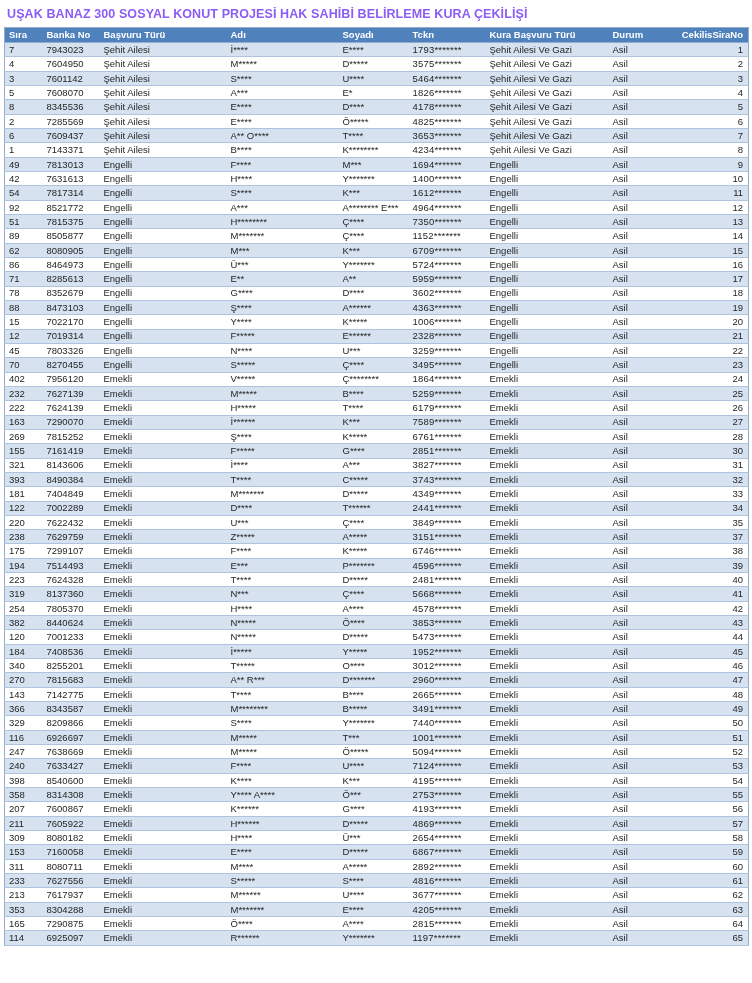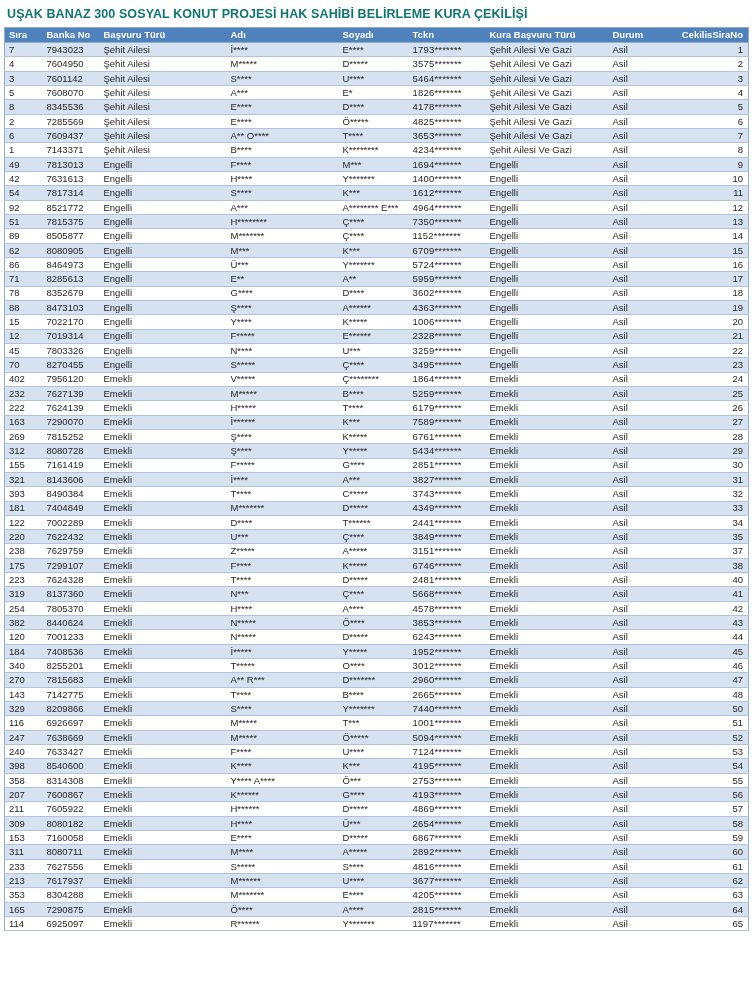--- a/index.html
+++ b/index.html
@@ -10,21 +10,21 @@
   }
   .page {
     width: 752px;
     height: 983px;
     background: #ffffff;
     overflow: hidden;
   }
   .page-title {
     font-size: 12.5px;
     font-weight: bold;
-    color: #0f766e;
+    color: #8b5cf6;
     padding: 7px 0 6px 7px;
     letter-spacing: 0.1px;
     white-space: nowrap;
   }
   table.results {
     border-collapse: collapse;
     table-layout: fixed;
     width: 744px;
     margin-left: 4px;
     font-size: 9.5px;
@@ -400,31 +400,20 @@
           <td>7815252</td>
           <td>Emekli</td>
           <td>Ş****</td>
           <td>K*****</td>
           <td>6761*******</td>
           <td>Emekli</td>
           <td>Asil</td>
           <td>28</td>
         </tr>
         <tr>
-          <td>312</td>
-          <td>8080728</td>
-          <td>Emekli</td>
-          <td>Ş****</td>
-          <td>Y*****</td>
-          <td>5434*******</td>
-          <td>Emekli</td>
-          <td>Asil</td>
-          <td>29</td>
-        </tr>
-        <tr>
           <td>155</td>
           <td>7161419</td>
           <td>Emekli</td>
           <td>F*****</td>
           <td>G****</td>
           <td>2851*******</td>
           <td>Emekli</td>
           <td>Asil</td>
           <td>30</td>
         </tr>
@@ -499,20 +488,31 @@
           <td>7299107</td>
           <td>Emekli</td>
           <td>F****</td>
           <td>K*****</td>
           <td>6746*******</td>
           <td>Emekli</td>
           <td>Asil</td>
           <td>38</td>
         </tr>
         <tr>
+          <td>194</td>
+          <td>7514493</td>
+          <td>Emekli</td>
+          <td>E***</td>
+          <td>P*******</td>
+          <td>4596*******</td>
+          <td>Emekli</td>
+          <td>Asil</td>
+          <td>39</td>
+        </tr>
+        <tr>
           <td>223</td>
           <td>7624328</td>
           <td>Emekli</td>
           <td>T****</td>
           <td>D*****</td>
           <td>2481*******</td>
           <td>Emekli</td>
           <td>Asil</td>
           <td>40</td>
         </tr>
@@ -548,21 +548,21 @@
           <td>Emekli</td>
           <td>Asil</td>
           <td>43</td>
         </tr>
         <tr>
           <td>120</td>
           <td>7001233</td>
           <td>Emekli</td>
           <td>N*****</td>
           <td>D*****</td>
-          <td>6243*******</td>
+          <td>5473*******</td>
           <td>Emekli</td>
           <td>Asil</td>
           <td>44</td>
         </tr>
         <tr>
           <td>184</td>
           <td>7408536</td>
           <td>Emekli</td>
           <td>İ*****</td>
           <td>Y*****</td>
@@ -596,20 +596,31 @@
         <tr>
           <td>143</td>
           <td>7142775</td>
           <td>Emekli</td>
           <td>T****</td>
           <td>B****</td>
           <td>2665*******</td>
           <td>Emekli</td>
           <td>Asil</td>
           <td>48</td>
+        </tr>
+        <tr>
+          <td>366</td>
+          <td>8343587</td>
+          <td>Emekli</td>
+          <td>M********</td>
+          <td>B*****</td>
+          <td>3491*******</td>
+          <td>Emekli</td>
+          <td>Asil</td>
+          <td>49</td>
         </tr>
         <tr>
           <td>329</td>
           <td>8209866</td>
           <td>Emekli</td>
           <td>S****</td>
           <td>Y*******</td>
           <td>7440*******</td>
           <td>Emekli</td>
           <td>Asil</td>

